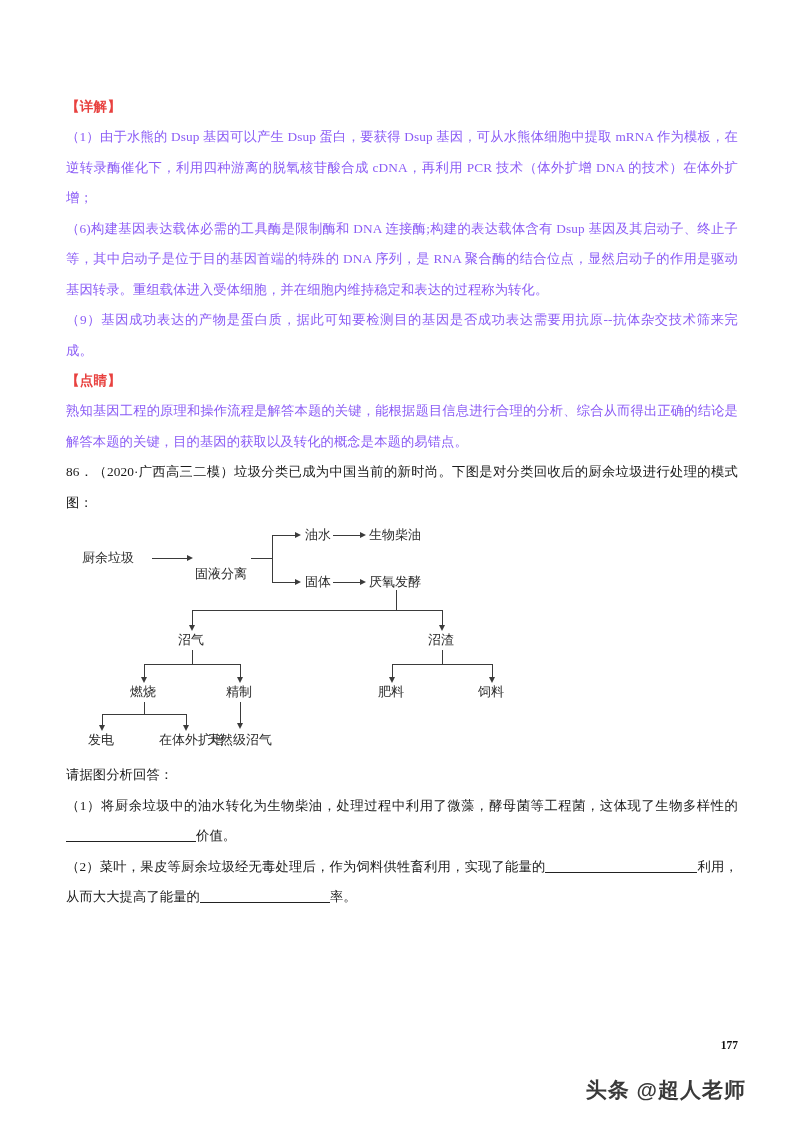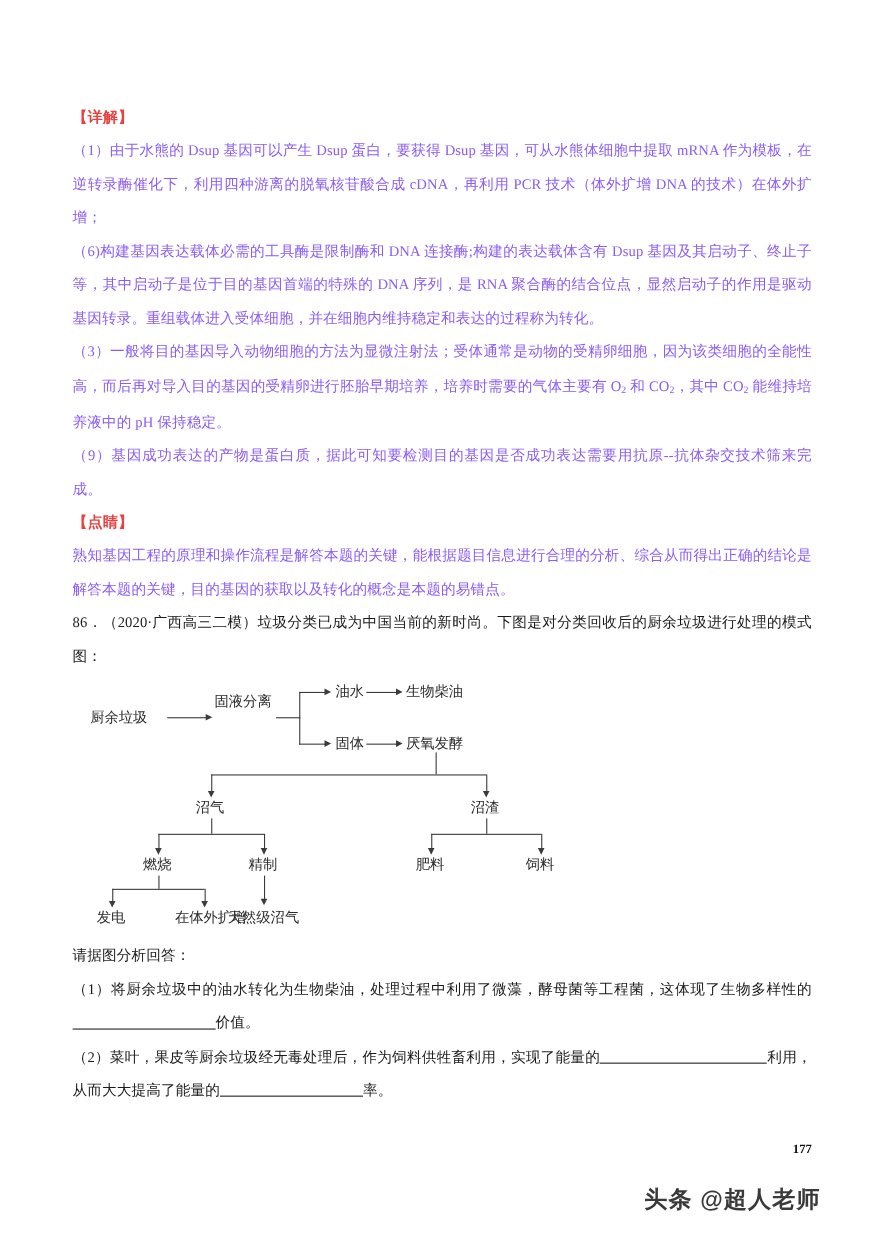--- a/index.html
+++ b/index.html
@@ -122,36 +122,35 @@
 <div class="page">
 
   <div class="content">
 
     <div class="sec-head">【详解】</div>
 
     <div class="para red">（1）由于水熊的 Dsup 基因可以产生 Dsup 蛋白，要获得 Dsup 基因，可从水熊体细胞中提取 mRNA 作为模板，在逆转录酶催化下，利用四种游离的脱氧核苷酸合成 cDNA，再利用 PCR 技术（体外扩增 DNA 的技术）在体外扩增；</div>
 
     <div class="para red">（6)构建基因表达载体必需的工具酶是限制酶和 DNA 连接酶;构建的表达载体含有 Dsup 基因及其启动子、终止子等，其中启动子是位于目的基因首端的特殊的 DNA 序列，是 RNA 聚合酶的结合位点，显然启动子的作用是驱动基因转录。重组载体进入受体细胞，并在细胞内维持稳定和表达的过程称为转化。</div>
 
-    <div class="para red"><span>（3）一般将目的基因导入动物细胞的方法为显微注射法；受体通常是动物的受精卵细胞，因为该类细胞的全能性高，而后再对导入目的基因的受精卵进行胚胎早期培养，培养时需要的气体主要有 O</span><sub>2</sub><span> 和 CO</span><sub>2</sub><span>，其中 CO</span><sub>2</sub><span> 能维持培养液中的 pH 保持稳定。</span></div>
 
     <div class="para red">（9）基因成功表达的产物是蛋白质，据此可知要检测目的基因是否成功表达需要用抗原--抗体杂交技术筛来完成。</div>
 
     <div class="sec-head">【点睛】</div>
 
     <div class="para red">熟知基因工程的原理和操作流程是解答本题的关键，能根据题目信息进行合理的分析、综合从而得出正确的结论是解答本题的关键，目的基因的获取以及转化的概念是本题的易错点。</div>
 
     <div class="para blk">86．（2020·广西高三二模）垃圾分类已成为中国当前的新时尚。下图是对分类回收后的厨余垃圾进行处理的模式图：</div>
 
     <div class="diagram">
 
       <div class="dg-label" style="left:16px; top:26px;">厨余垃圾</div>
       <div class="ln h" style="left:86px; top:34px; width:36px;"></div>
       <div class="arrow-r" style="left:121px; top:30.5px;"></div>
-      <div class="dg-label" style="left:129px; top:12px;">固液分离</div>
+      <div class="dg-label" style="left:129px; top:42px;">固液分离</div>
 
       <div class="ln h" style="left:185px; top:34px; width:22px;"></div>
 
       <div class="ln v" style="left:206px; top:11px; height:48px;"></div>
 
       <div class="ln h" style="left:206px; top:11px; width:24px;"></div>
       <div class="arrow-r" style="left:229px; top:7.5px;"></div>
       <div class="dg-label" style="left:239px; top:3px;">油水</div>
       <div class="ln h" style="left:267px; top:11px; width:28px;"></div>
       <div class="arrow-r" style="left:294px; top:7.5px;"></div>

